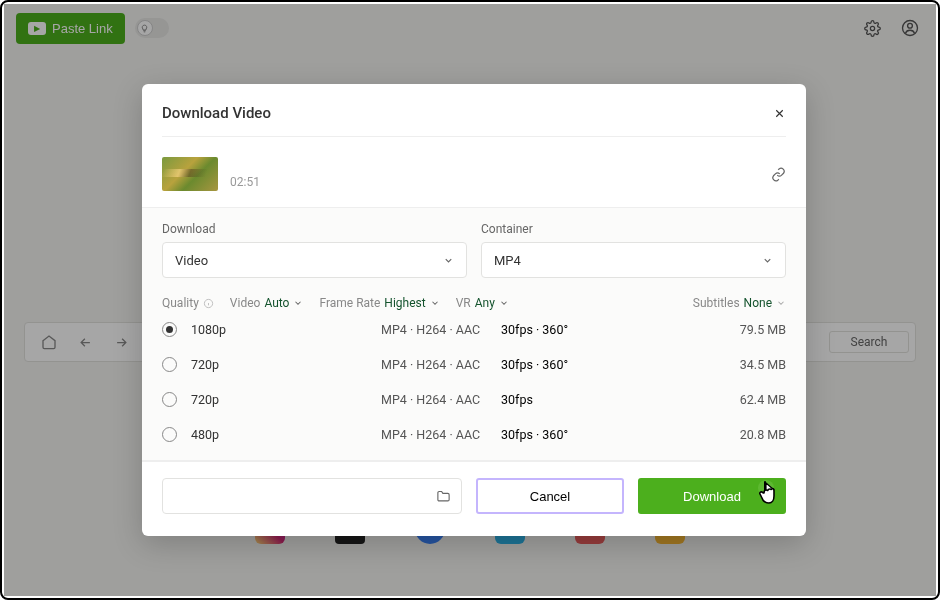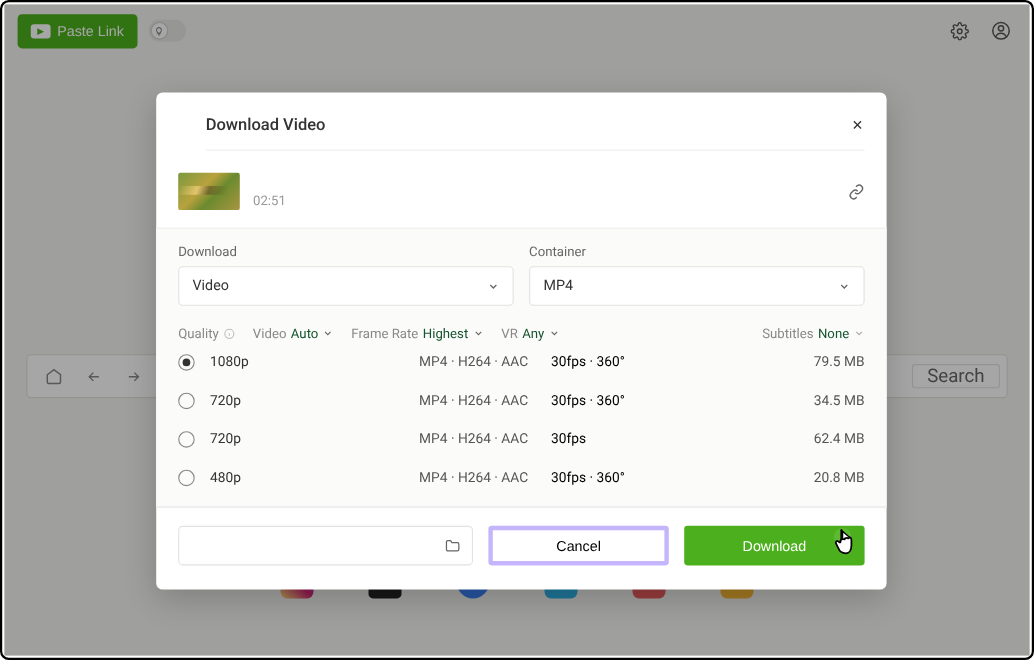--- a/index.html
+++ b/index.html
@@ -73,21 +73,21 @@
     display: flex; align-items: center; justify-content: center;
     color: #888;
   }
   .nav-strip .search-btn {
     margin-left: auto;
     width: 80px; height: 22px;
     border: 1px solid #e2e2de;
     border-radius: 3px;
     background: #fff;
     color: #666;
-    font-size: 17px;
+    font-size: 12px;
     display: flex; align-items: center; justify-content: center;
   }
 
   .site-row {
     position: absolute;
     top: 505px; left: 20px; right: 20px; height: 40px;
     display: flex; justify-content: center; gap: 50px;
     align-items: center;
   }
   .site-row .site { width: 30px; height: 30px; border-radius: 6px; }
@@ -102,21 +102,20 @@
     left: 138px; top: 80px;
     width: 664px;
     background: #fff;
     border-radius: 6px;
     box-shadow: 0 8px 30px rgba(0,0,0,.2);
     display: flex; flex-direction: column;
   }
 
   .dlg-header {
     padding: 20px 20px 16px 20px;
-    margin-left: 25px;
   }
   .dlg-title-row {
     display: flex; align-items: center; justify-content: space-between;
   }
   .dlg-title { font-size: 15px; color: #333; font-weight: 500; }
   .dlg-close { color: #333; cursor: pointer; font-size: 15px; }
   .dlg-divider { height: 1px; background: #eee; margin-top: 14px; }
 
   .video-row {
     padding: 4px 20px 16px 20px;
@@ -202,24 +201,24 @@
   .path-input {
     flex: 1; height: 36px;
     border: 1px solid #e2e2e0; border-radius: 4px;
     display: flex; align-items: center; justify-content: flex-end;
     padding: 0 10px;
   }
   .folder-icon { color: #666; }
   .btn {
     height: 36px; border-radius: 3px;
     font-size: 13px; font-weight: 400;
-    border: 4px solid #c4b5fd; background: #fff;
+    border: 2px solid #c4b5fd; background: #fff;
     cursor: pointer;
     padding: 0 18px;
-    width: 164px;
+    width: 148px;
   }
   .btn-primary {
     background: #4caf1d; color: #fff; border-color: #4caf1d; font-weight: 500;
   }
 
   .cursor-hand {
     position: absolute;
     left: 753px; top: 475px;
     width: 28px; height: 32px;
     pointer-events: none;

